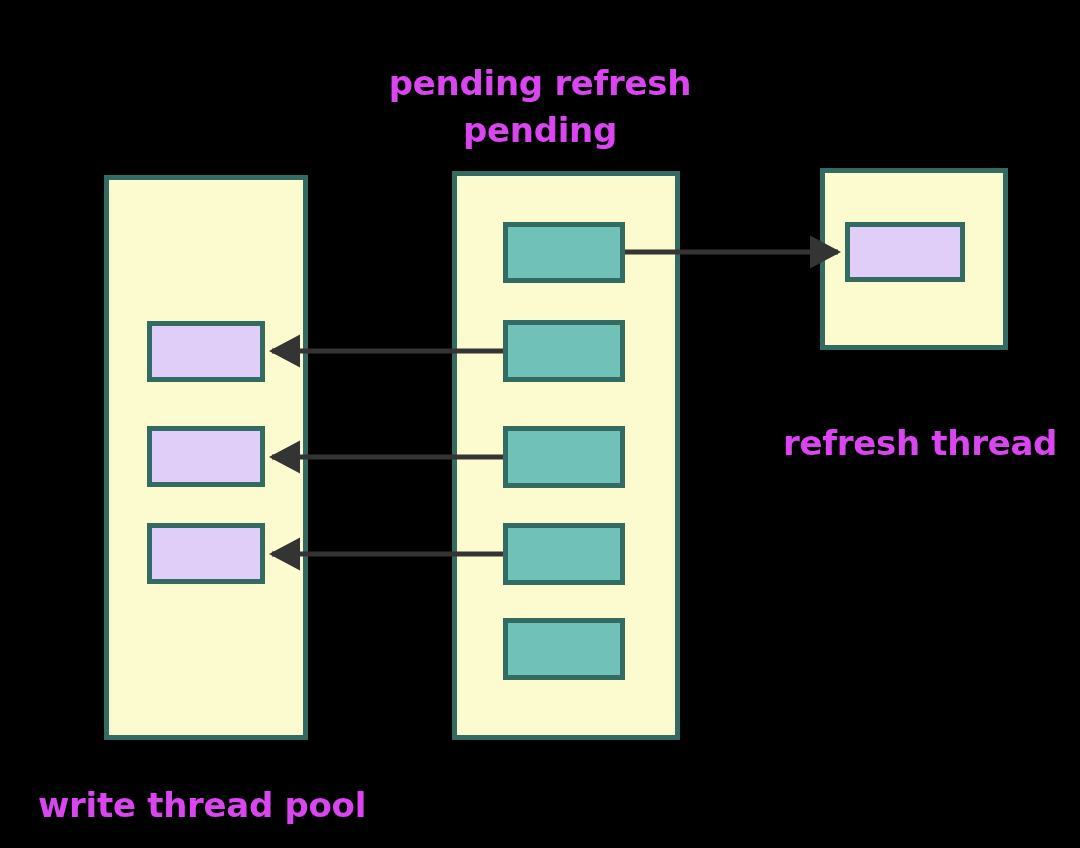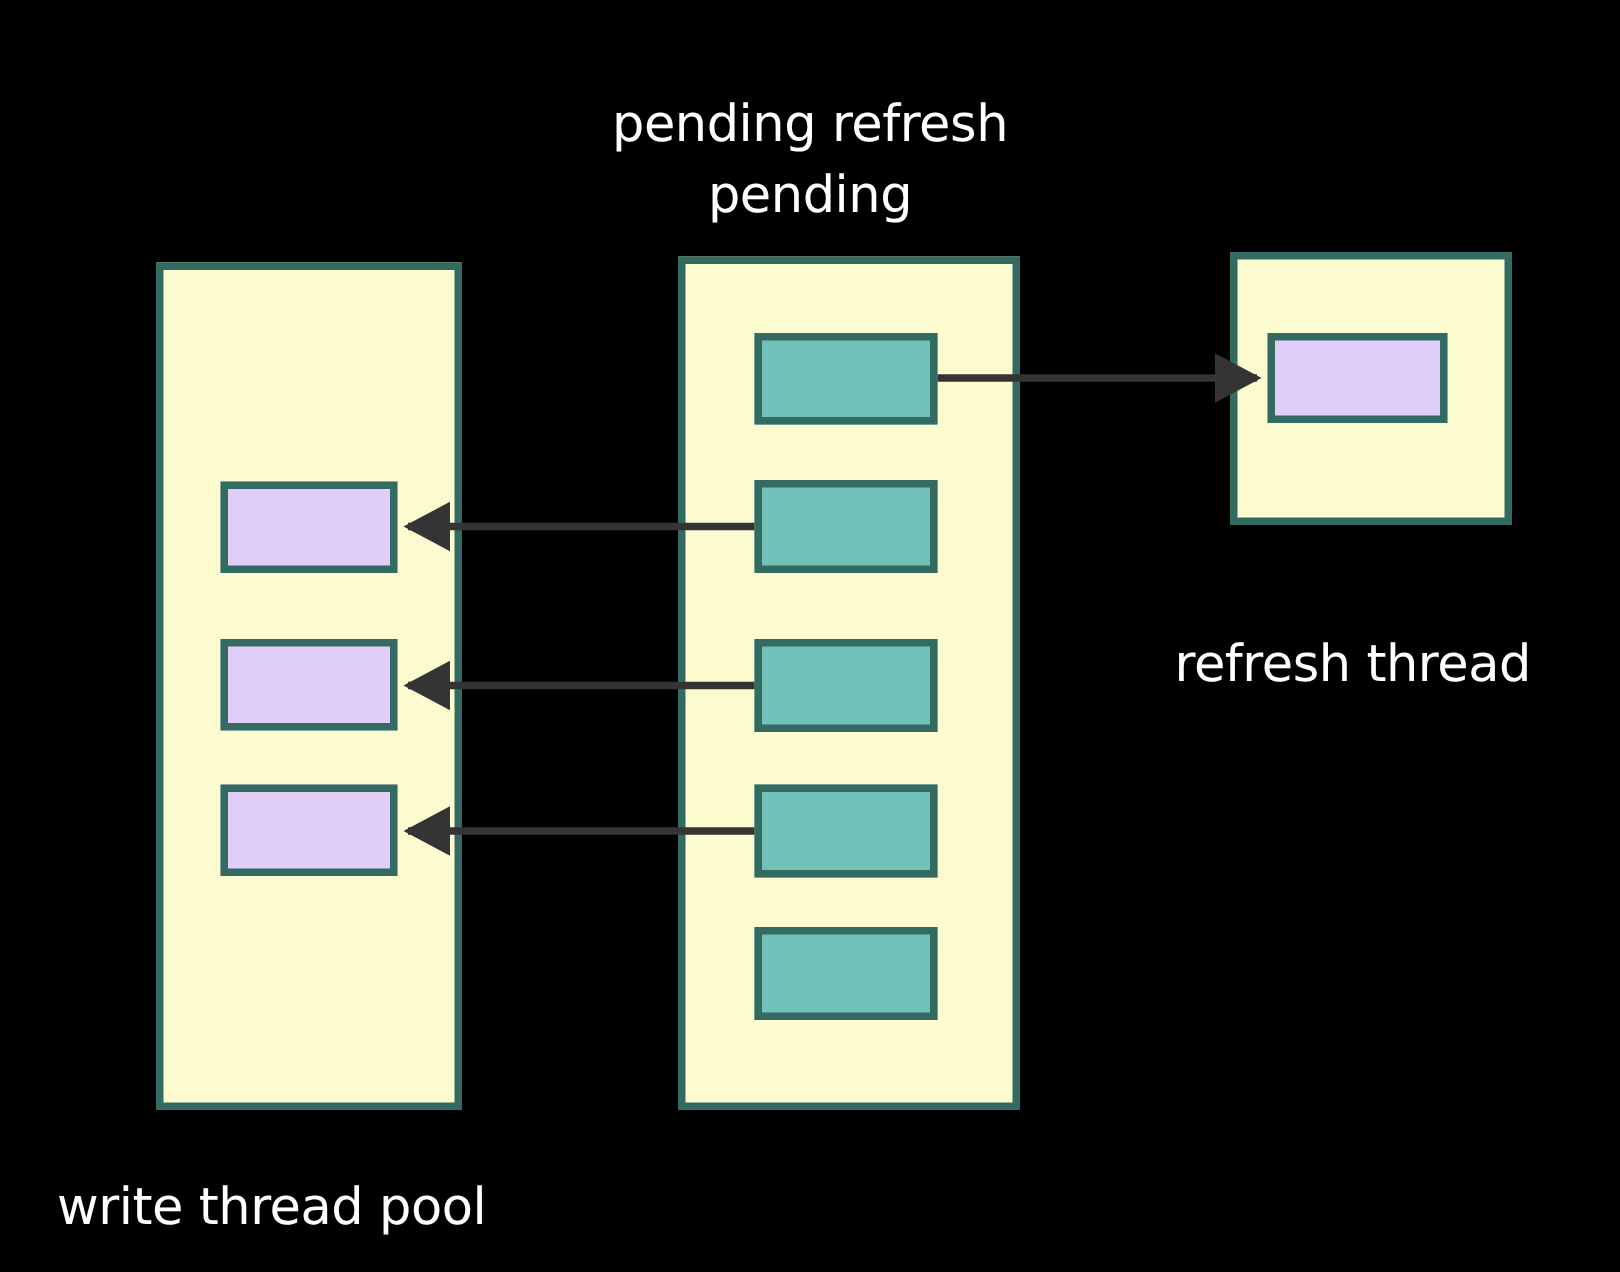--- a/index.html
+++ b/index.html
@@ -12,22 +12,22 @@
     width: 1080px;
     height: 848px;
     background: #000000;
     overflow: hidden;
     font-family: "DejaVu Sans", sans-serif;
   }
 
   
   .label {
     position: absolute;
-    color: #ffffff;
-    font-weight: normal;
+    color: #d946ef;
+    font-weight: bold;
     font-size: 34px;
     letter-spacing: -0.3px;
     line-height: 1.38;
     white-space: pre;
   }
   #title-label {
     left: 0;
     top: 60px;
     width: 1080px;
     text-align: center;

